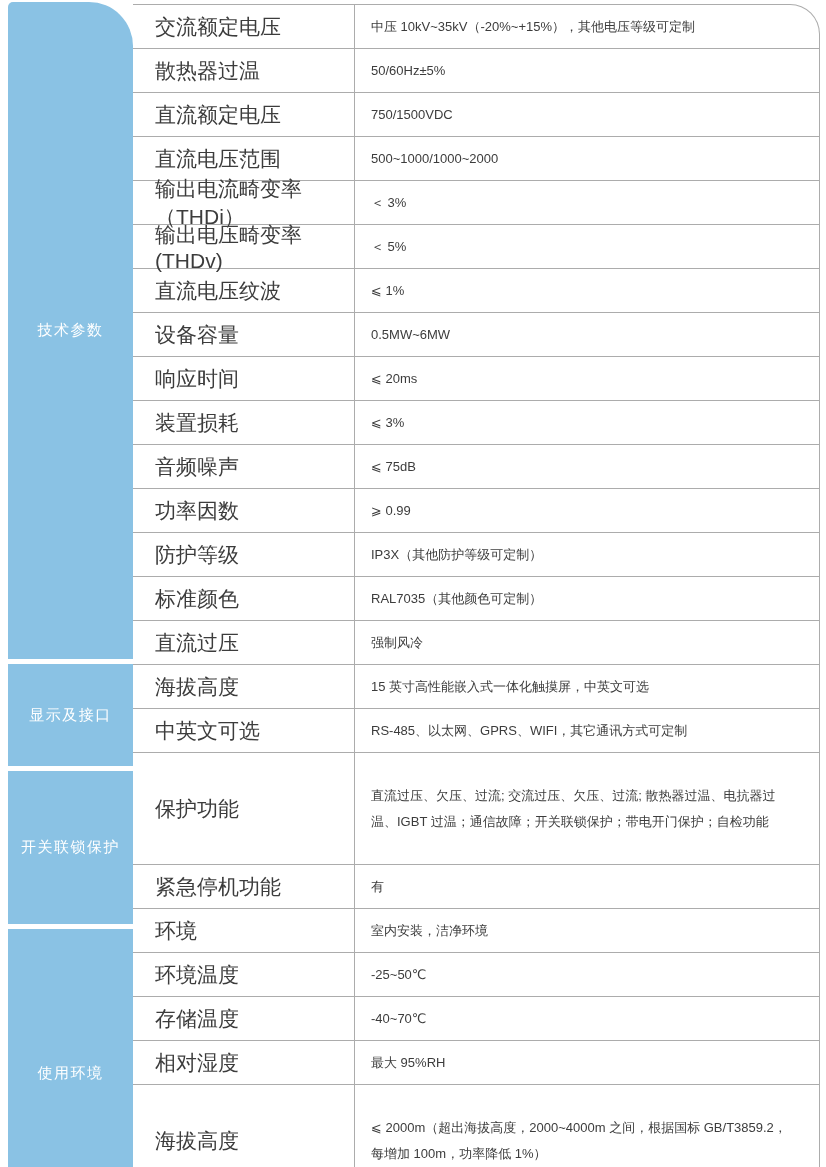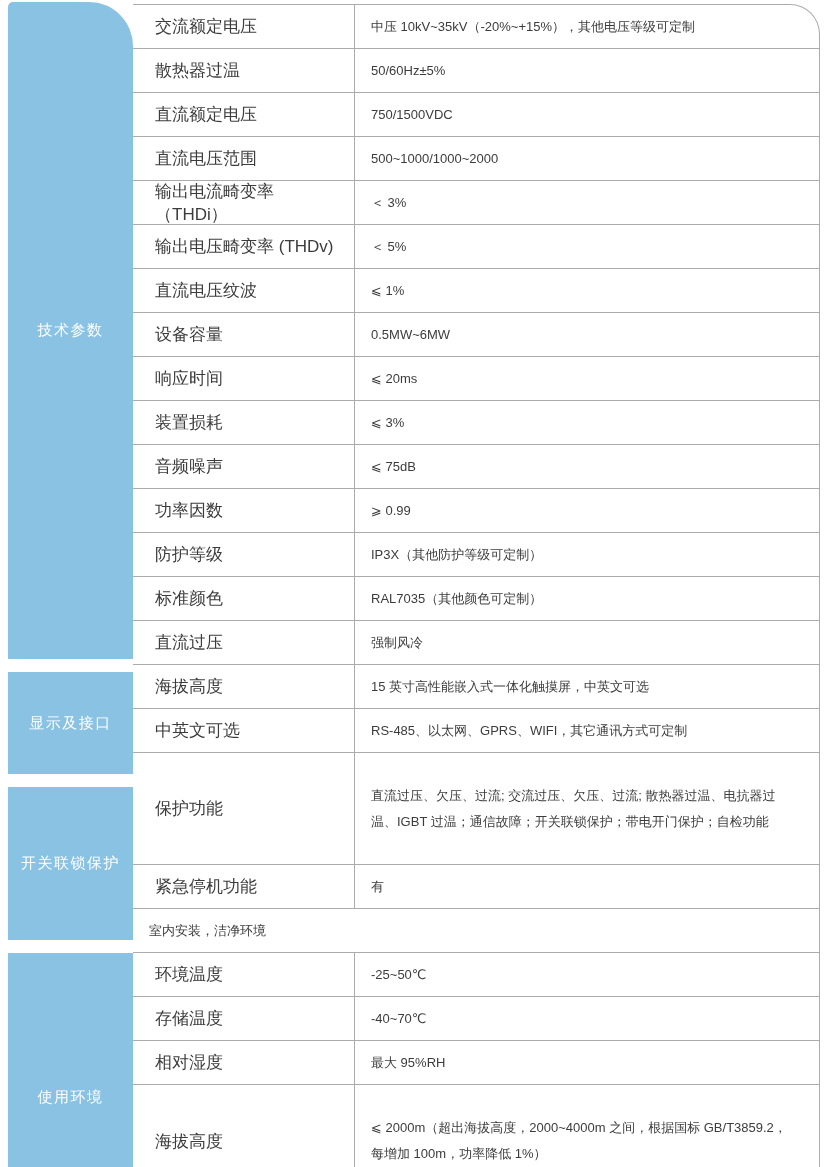--- a/index.html
+++ b/index.html
@@ -10,21 +10,21 @@
   }
   .wrap{position:relative;width:826px;height:1167px;overflow:hidden;background:#fff;}
 
   
   .sidebar{position:absolute;left:8px;top:2px;width:125px;}
   .sidebar-block{
     background:var(--accent,#8AC2E4);
     color:#fff;
     display:flex;align-items:center;justify-content:center;
     font-size:15px;letter-spacing:1.5px;
-    margin-bottom:13px;
+    margin-bottom:5px;
   }
   .sidebar-block.first{border-radius:5px 44px 0 0;}
   .sidebar-block.last{margin-bottom:0;}
 
   
   .table{
     position:absolute;left:133px;top:4px;width:687px;
     box-sizing:border-box;
     border-top:1px solid var(--line,#ACACAC);
     border-right:1px solid var(--line,#ACACAC);
@@ -36,21 +36,21 @@
     border-bottom:1px solid var(--line,#ACACAC);
     height:44px;
   }
   .row.t3{height:112px;}
   .row:last-child{border-bottom:none;}
   .cell-param{
     flex:0 0 222px;width:222px;box-sizing:border-box;
     border-right:1px solid var(--line,#ACACAC);
     display:flex;align-items:center;
     padding-left:22px;padding-right:8px;
-    font-size:17px;color:var(--ink,#3C3C3C);
+    font-size:21px;color:var(--ink,#3C3C3C);
   }
   .cell-value{
     flex:1;display:flex;align-items:center;
     box-sizing:border-box;
     padding:6px 20px 6px 16px;
     font-size:13px;line-height:26px;color:var(--ink,#3C3C3C);
   }
 </style>
 </head>
 <body>
@@ -133,20 +133,21 @@
       </div>
       <div class="row t3">
         <div class="cell-param">保护功能</div>
         <div class="cell-value">直流过压、欠压、过流; 交流过压、欠压、过流; 散热器过温、电抗器过温、IGBT 过温；通信故障；开关联锁保护；带电开门保护；自检功能</div>
       </div>
       <div class="row">
         <div class="cell-param">紧急停机功能</div>
         <div class="cell-value">有</div>
       </div>
       <div class="row">
+        <div class="cell-param">环境</div>
         <div class="cell-value">室内安装，洁净环境</div>
       </div>
       <div class="row">
         <div class="cell-param">环境温度</div>
         <div class="cell-value">-25~50℃</div>
       </div>
       <div class="row">
         <div class="cell-param">存储温度</div>
         <div class="cell-value">-40~70℃</div>
       </div>

